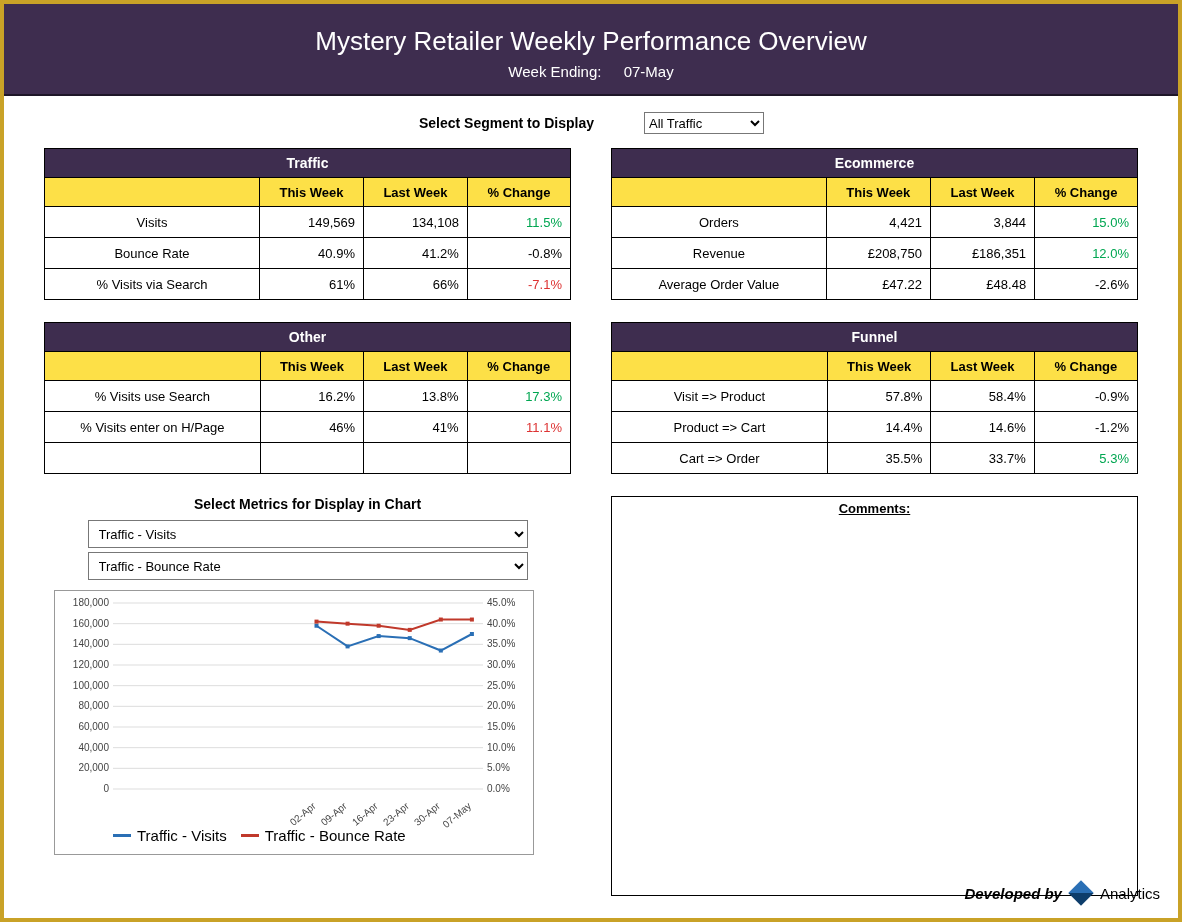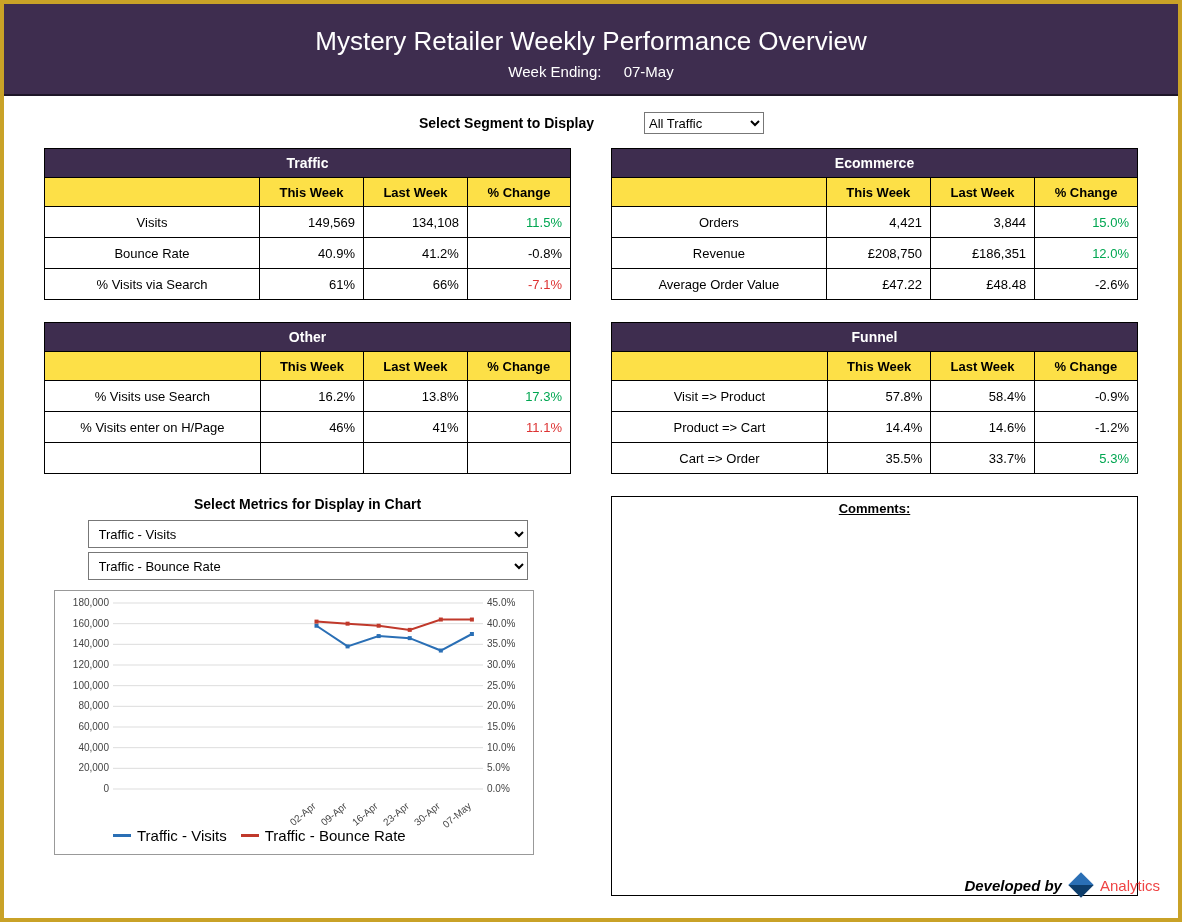--- a/index.html
+++ b/index.html
@@ -122,21 +122,21 @@
   .comments-box .hdr {
     text-align: center;
     font-weight: bold;
     text-decoration: underline;
     padding-top: 4px;
     font-size: 13px;
   }
   .footer {
     position: absolute;
     right: 18px;
-    bottom: 24px;
+    bottom: 16px;
     font-weight: bold;
     font-style: italic;
     font-size: 15px;
     display: flex;
     align-items: center;
     gap: 6px;
     text-align: center;
   }
   .logo-cube {
     width: 18px; height: 18px;
@@ -378,15 +378,15 @@
         <div class="comments-box">
           <div class="hdr">Comments:</div>
         </div>
       </div>
     </div>
   </div>
 
   <div class="footer">
     <span>Developed by</span>
     <span class="logo-cube"></span>
-    <span style="font-style:normal; font-weight:normal; color:#ef4444">Analytics</span>
+    <span style="font-style:normal; font-weight:normal; color:#000000">Analytics</span>
   </div>
 </div>
 
 </body></html>

